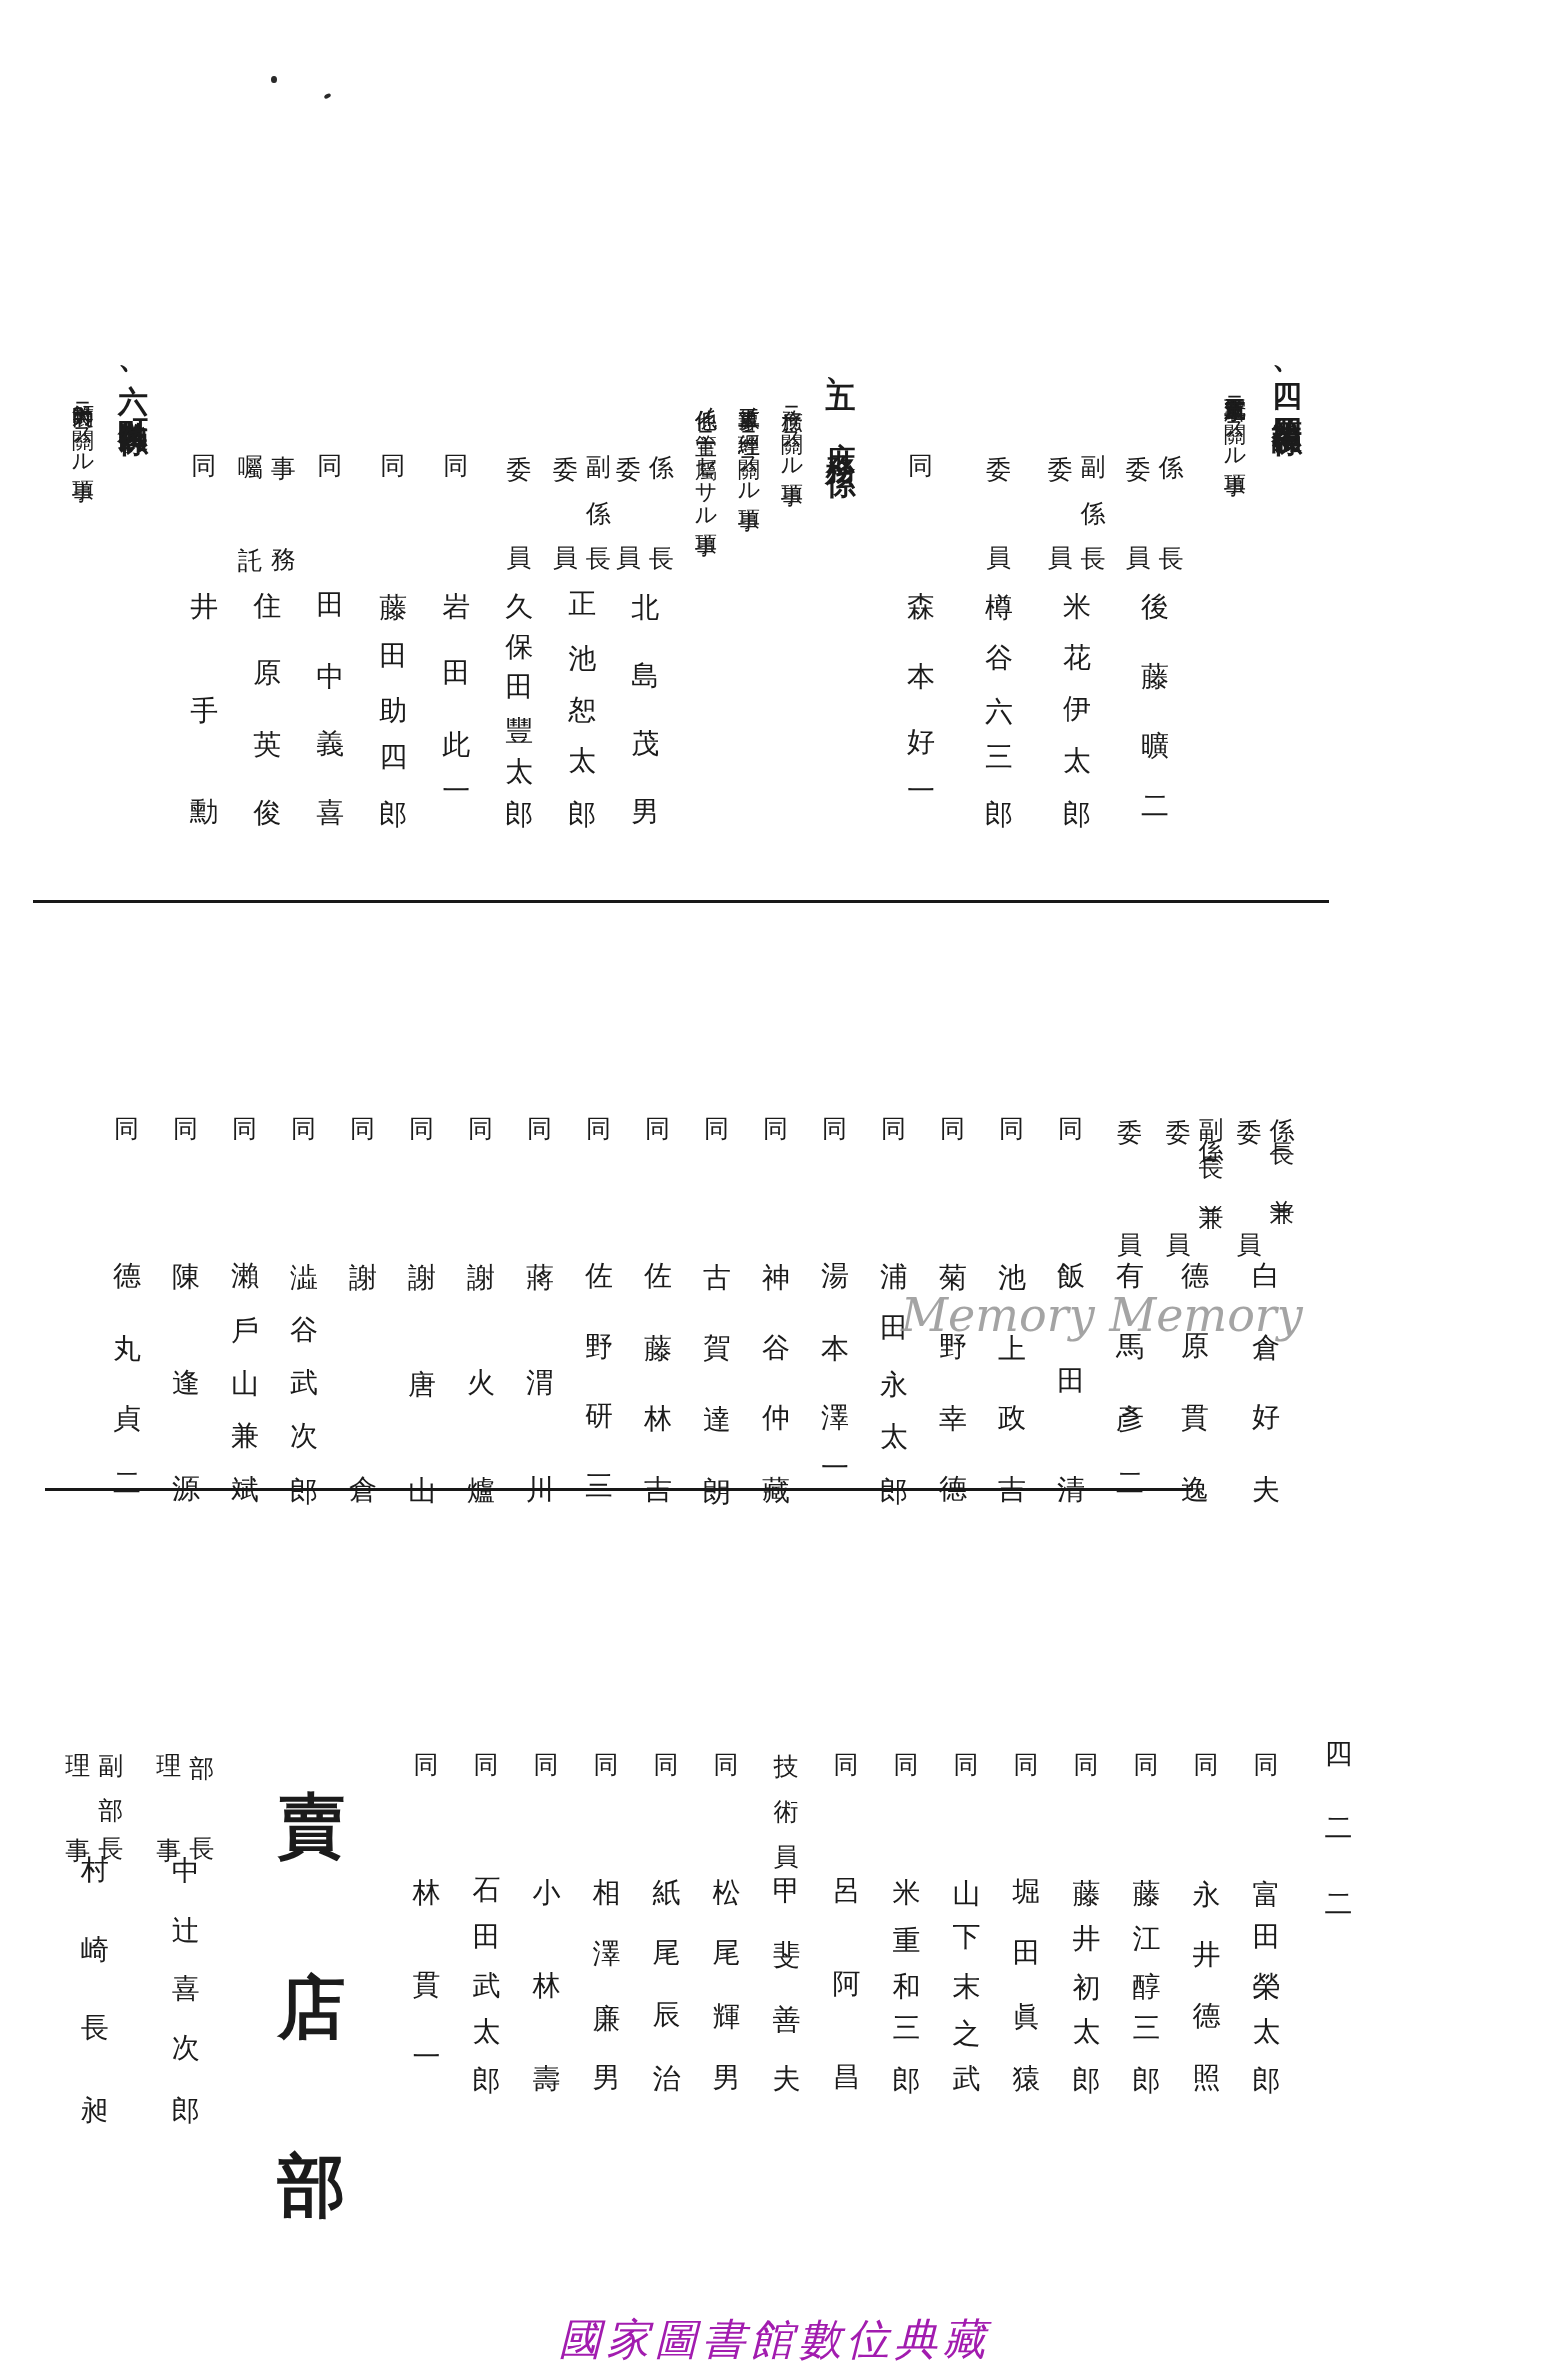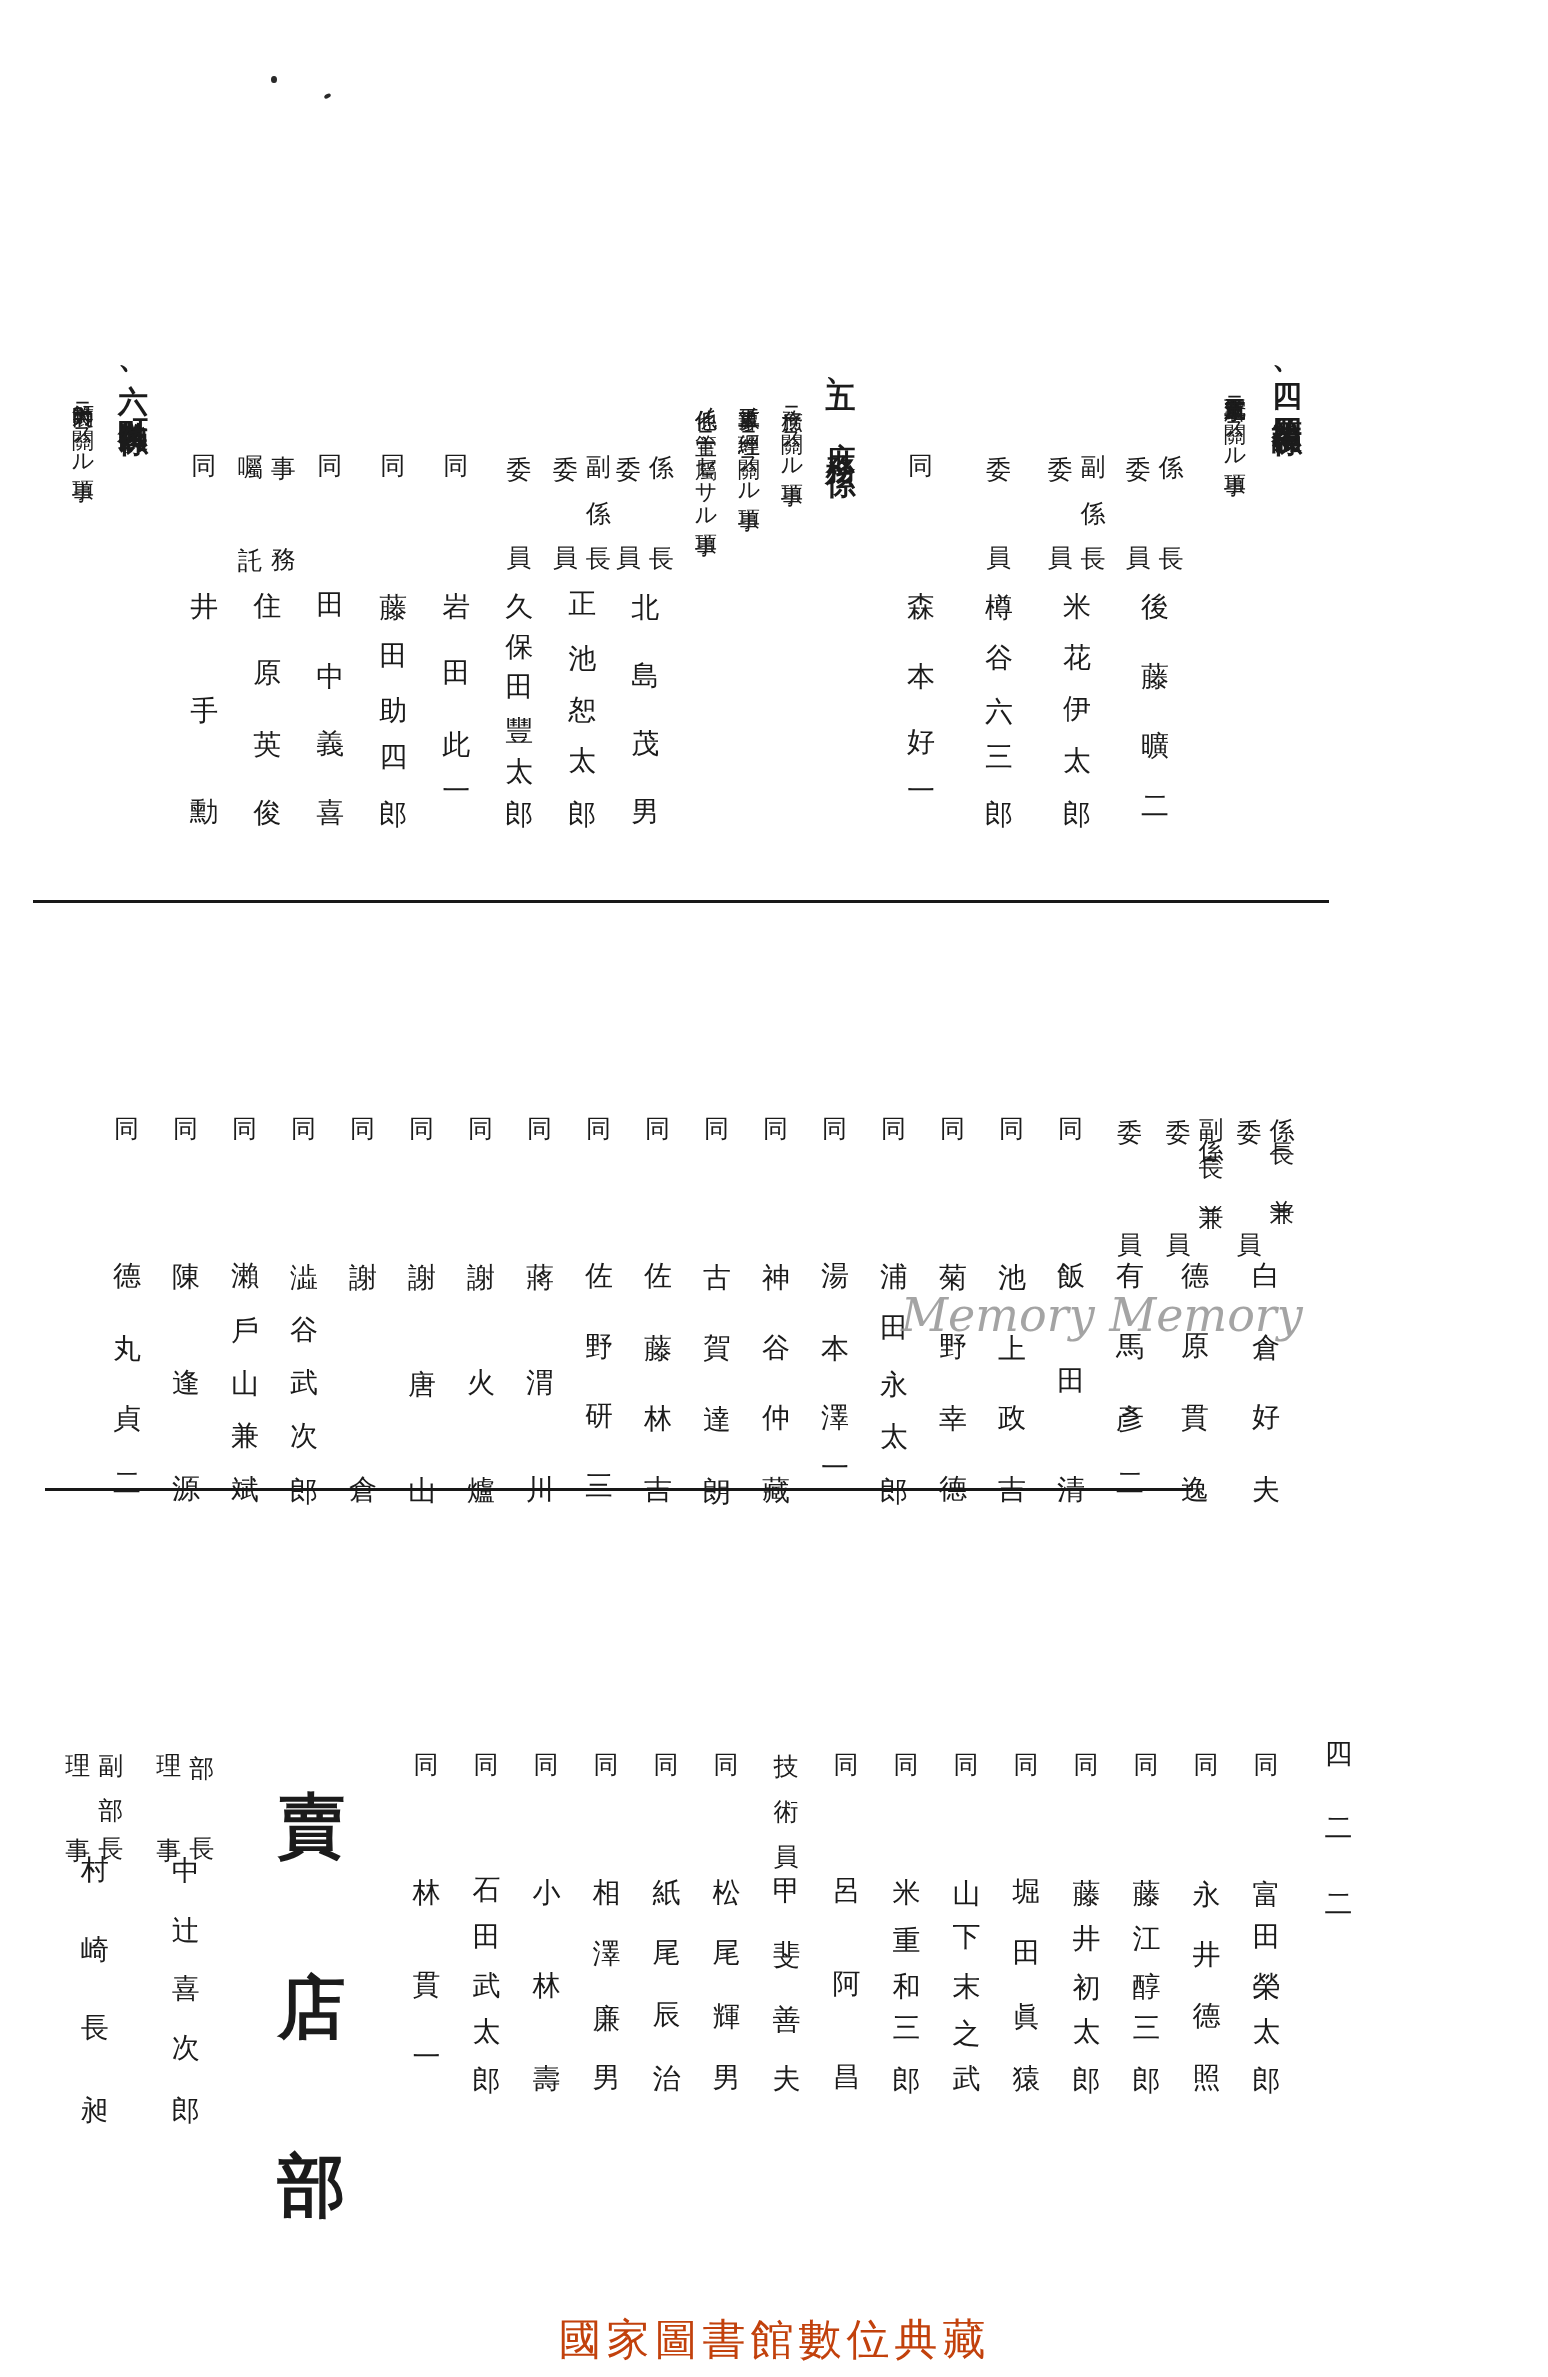--- a/index.html
+++ b/index.html
@@ -39,21 +39,21 @@
   .rule{position:absolute;background:#181818;}
   .pagenum{position:absolute;left:1319px;top:1721px;writing-mode:vertical-rl;
     height:153px;font-size:28px;text-align:justify;text-align-last:justify;
     text-justify:inter-character;}
   .wm-cjk{position:absolute;left:733px;top:1162px;font-size:130px;font-weight:700;
     letter-spacing:5px;color:rgba(138,138,138,0.62);white-space:nowrap;
     pointer-events:none;z-index:5;}
   .wm-latin{position:absolute;left:901px;top:1288px;font-size:46px;font-style:italic;
     color:rgba(148,148,148,0.85);white-space:nowrap;pointer-events:none;z-index:5;}
   .footer{position:absolute;left:50%;transform:translateX(-50%);top:2311px;
-    font-size:43px;letter-spacing:5px;color:#c2410c;white-space:nowrap;}
+    font-size:43px;letter-spacing:5px;color:#a21caf;white-space:nowrap;font-style:italic;}
   .speck{position:absolute;background:#2a2a2a;border-radius:50%;}
   .speck1{left:271px;top:76px;width:5.8px;height:7.4px;}
   .speck2{left:324px;top:94px;width:7.4px;height:4.1px;transform:rotate(-30deg);}
 </style>
 </head>
 <body>
 
 <div class="page">
 
   <div class="speck speck1"></div>

